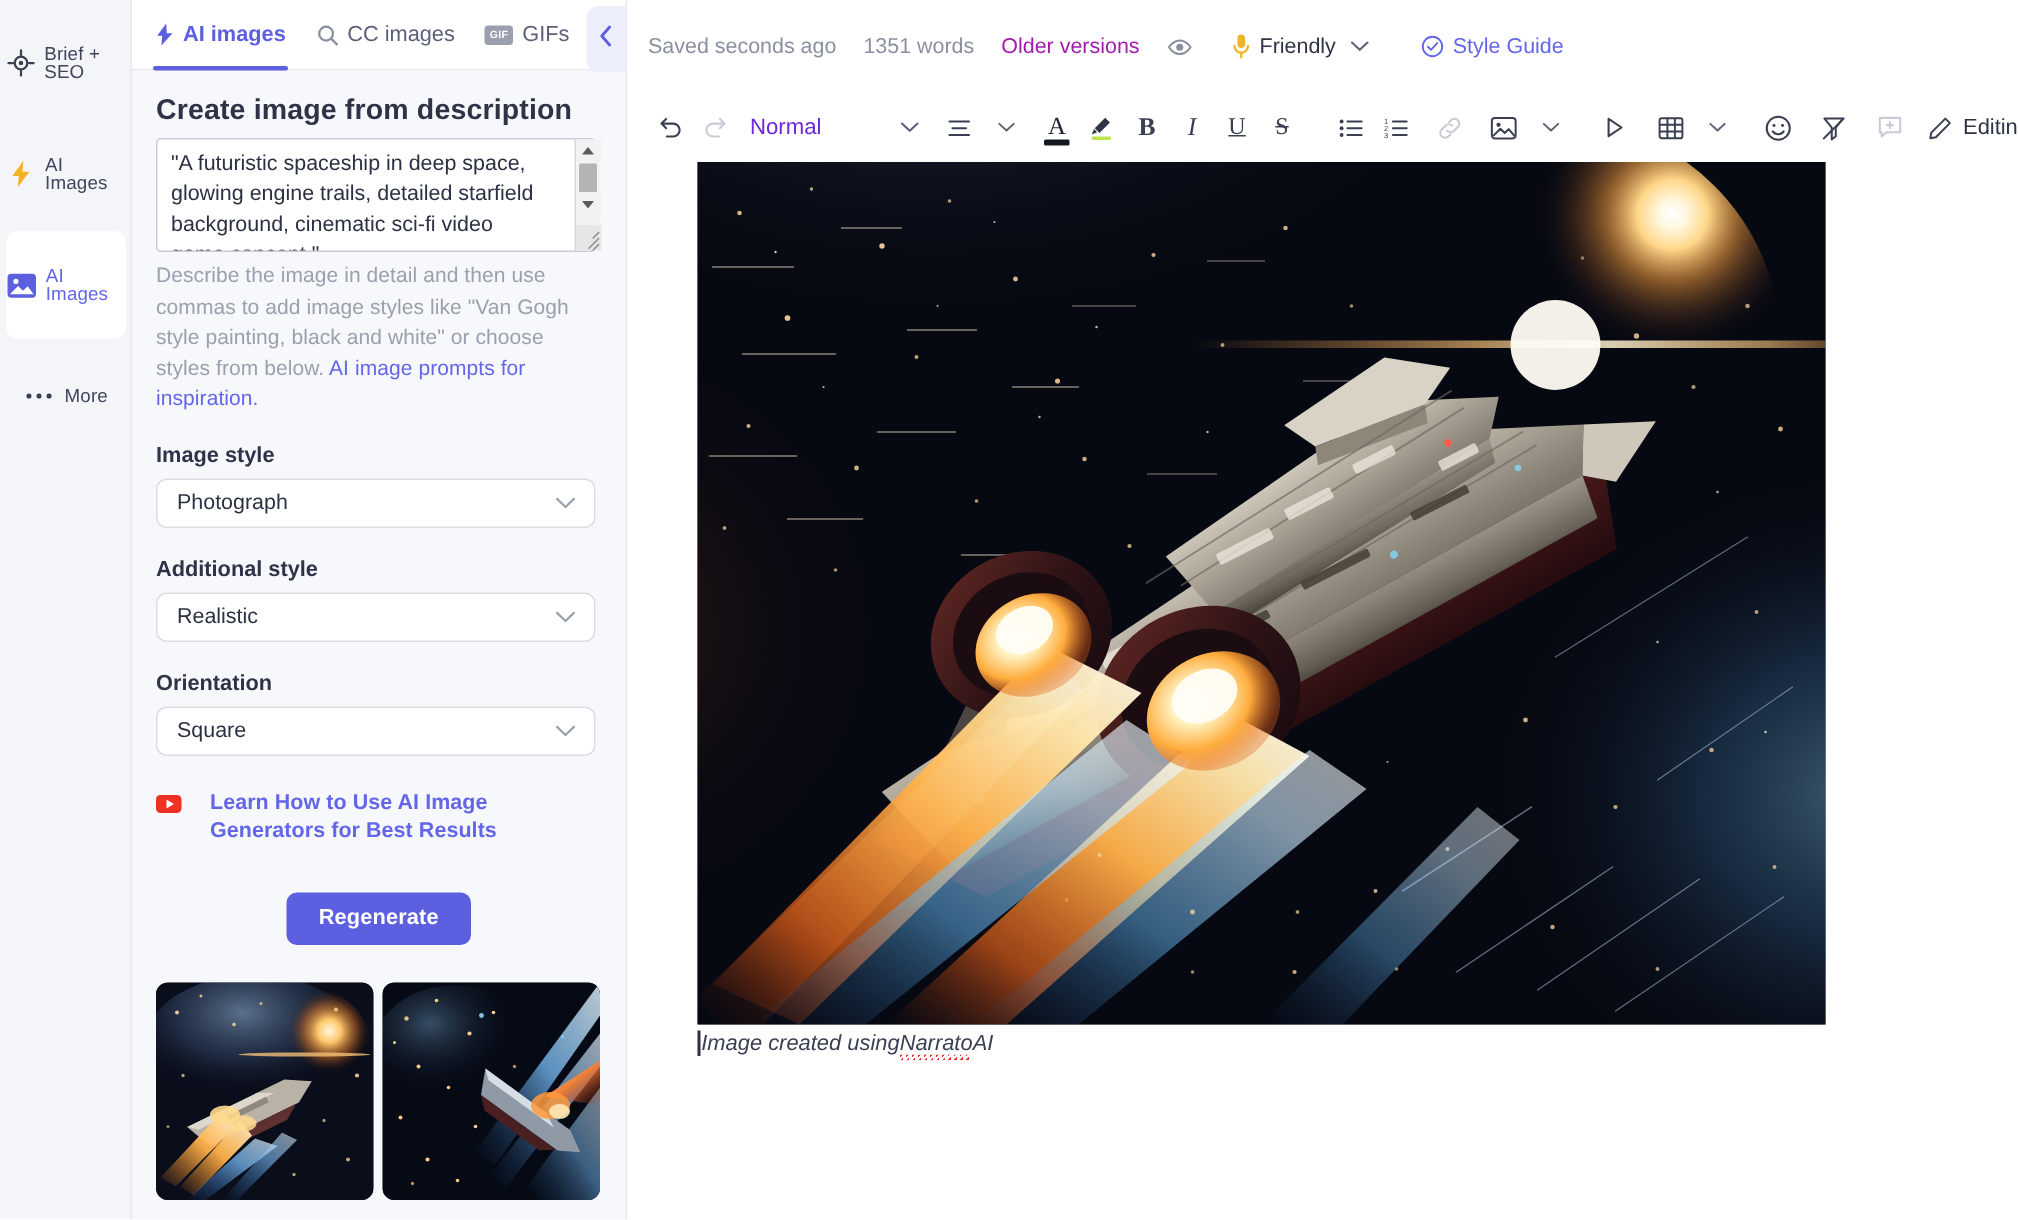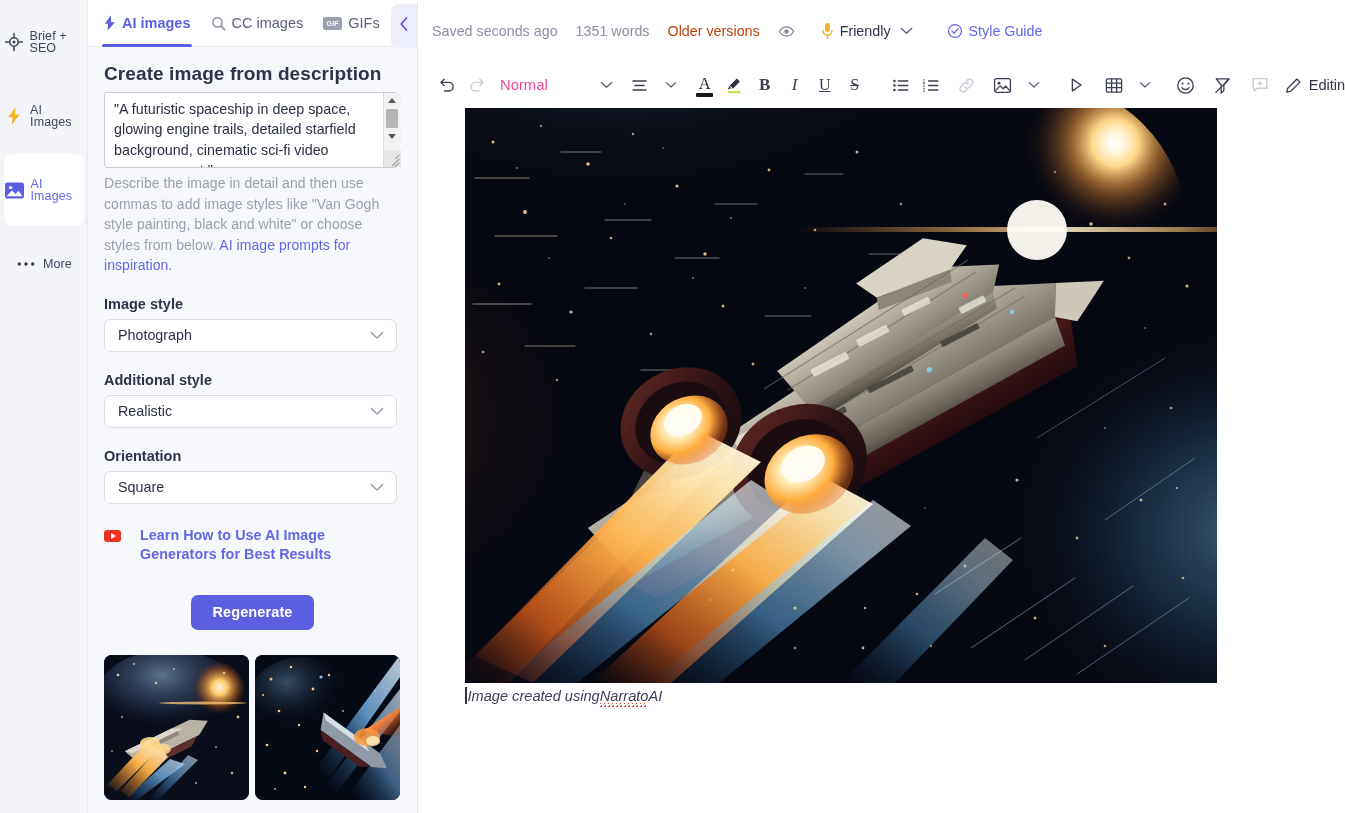--- a/index.html
+++ b/index.html
@@ -175,39 +175,39 @@
   .editor { flex: 1; height: 813px; background: #ffffff; display: flex; flex-direction: column; }
   .topbar {
     height: 62px; flex: 0 0 62px;
     display: flex; align-items: center;
     padding-left: 14px; gap: 0;
   }
   .tb-item {
     font-size: 14.3px; color: #8b90a0; margin-right: 18px;
     display: flex; align-items: center; gap: 6px; white-space: nowrap;
   }
-  .tb-link { color: #c2410c; cursor: pointer; }
+  .tb-link { color: #a21caf; cursor: pointer; }
   .tb-purple { color: #6366e8; cursor: pointer; font-size: 14.3px; display:flex; align-items:center; gap:6px;}
   .tb-dark { color: #2e3347; cursor: pointer; }
   .tb-icon-btn { display:flex; align-items:center; justify-content:center; cursor:pointer; }
 
   .fmtbar {
     height: 46px; flex: 0 0 46px;
     display: flex; align-items: center;
     padding-left: 14px; gap: 0;
   }
   .fb {
     height: 30px; min-width: 30px; padding: 0 5px;
     display: flex; align-items: center; justify-content: center;
     cursor: pointer; color: #3a3f52; border-radius: 4px;
   }
   .fb.disabled { color: #c9ccd6; cursor: default; }
   .fb-normal {
     display:flex; align-items:center; gap: 52px;
-    font-size: 14.8px; color: #ec4899; padding: 0 8px; height: 30px;
+    font-size: 14.8px; color: #6d28d9; padding: 0 8px; height: 30px;
     cursor:pointer; margin-right: 4px;
   }
   .fb-text-serif { font-family: "Liberation Serif", serif; }
   .fb-pair { display:flex; align-items:center; gap:1px; padding-right:4px;}
   .fb-editing {
     display:flex; align-items:center; gap:7px;
     font-size: 14.6px; color: #2e3347; cursor: pointer; padding-left: 10px;
   }
 
   .doc { flex: 1; padding: 0 0 0 0; overflow: hidden; }

